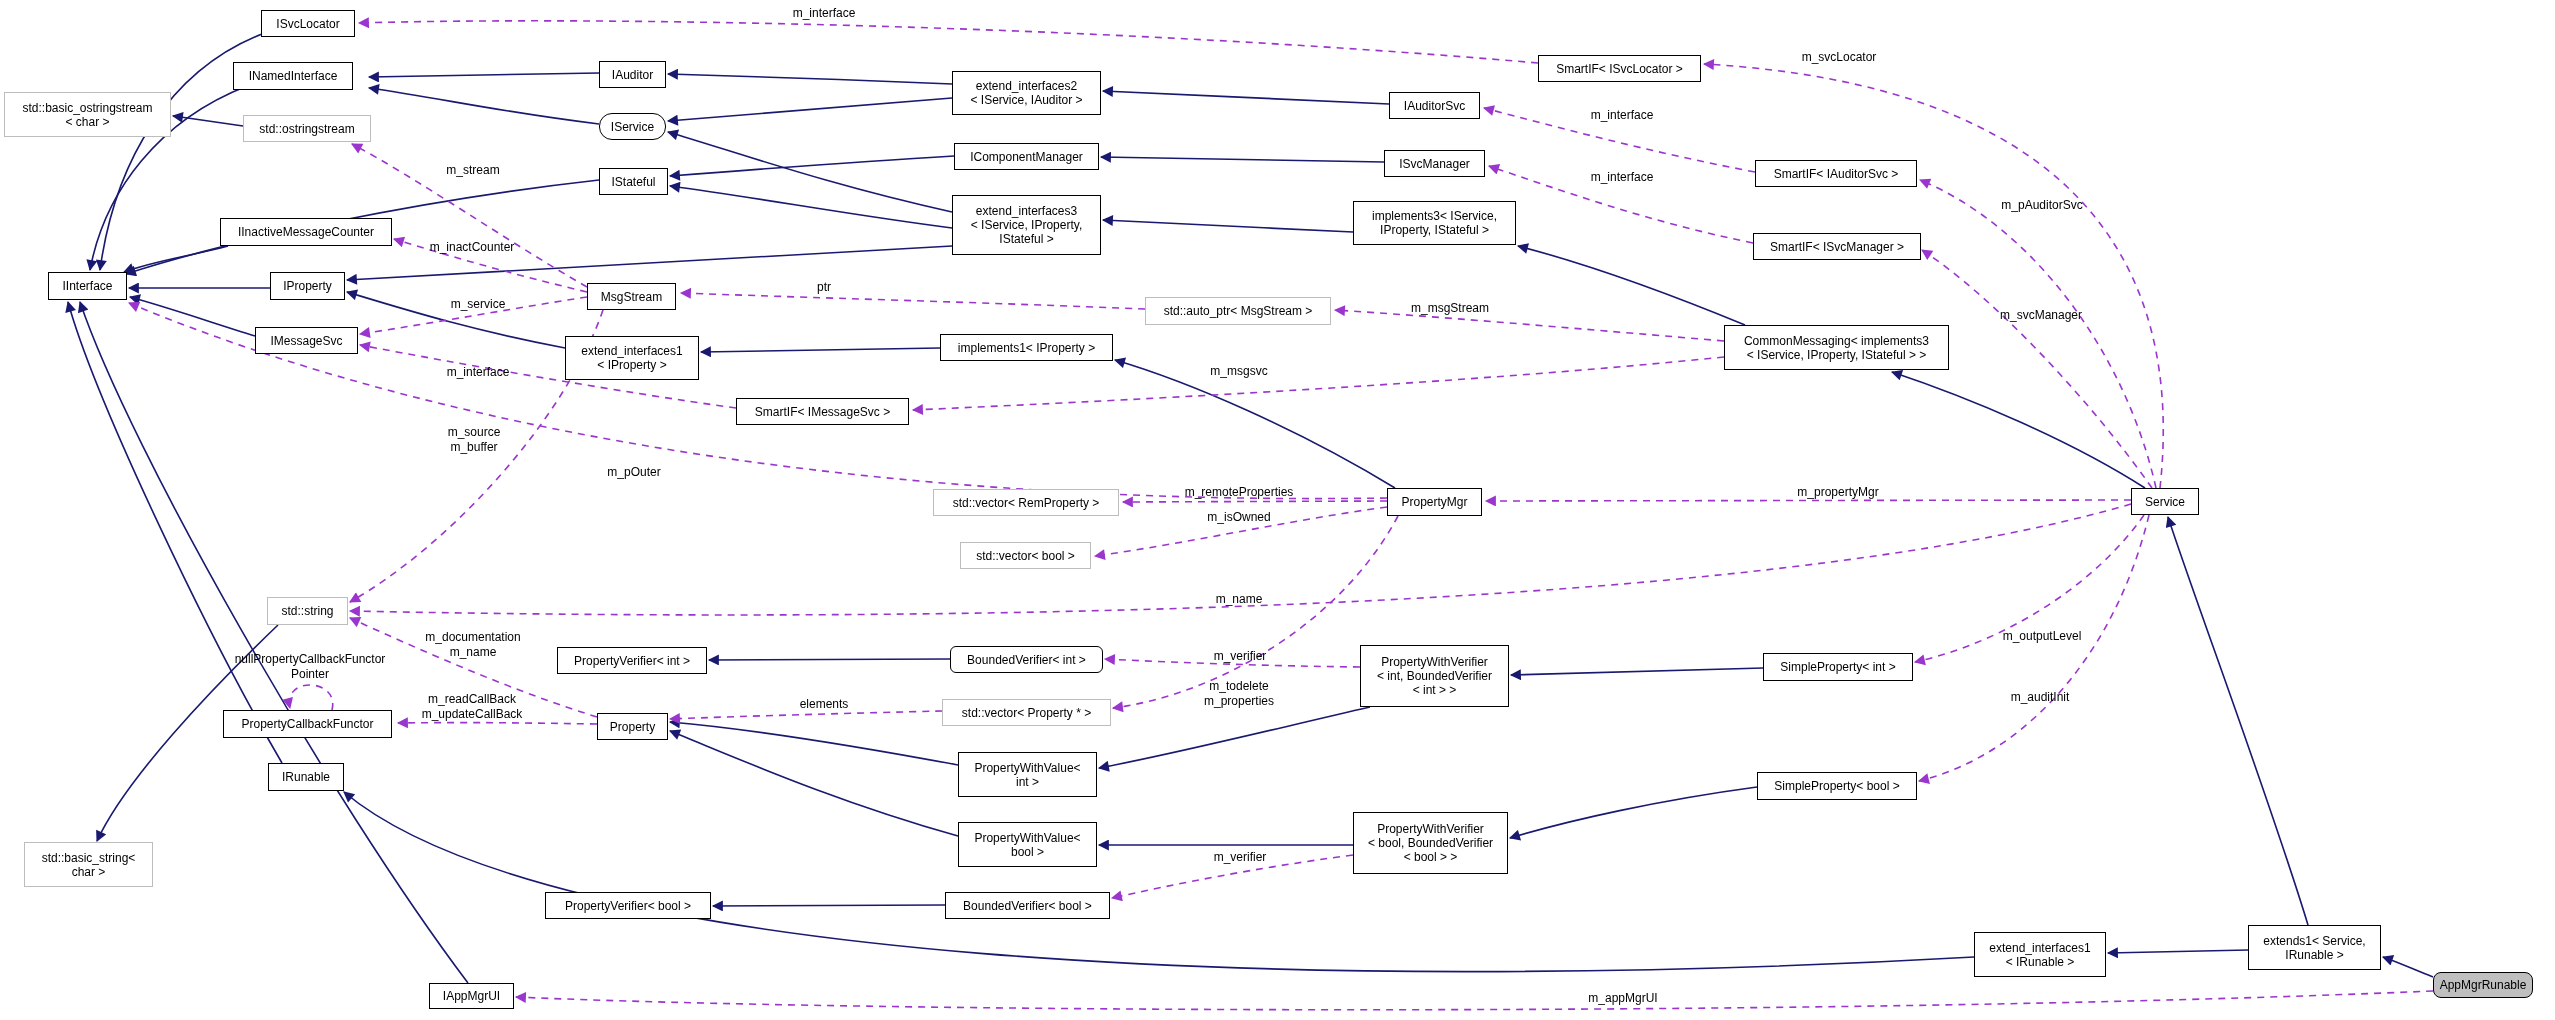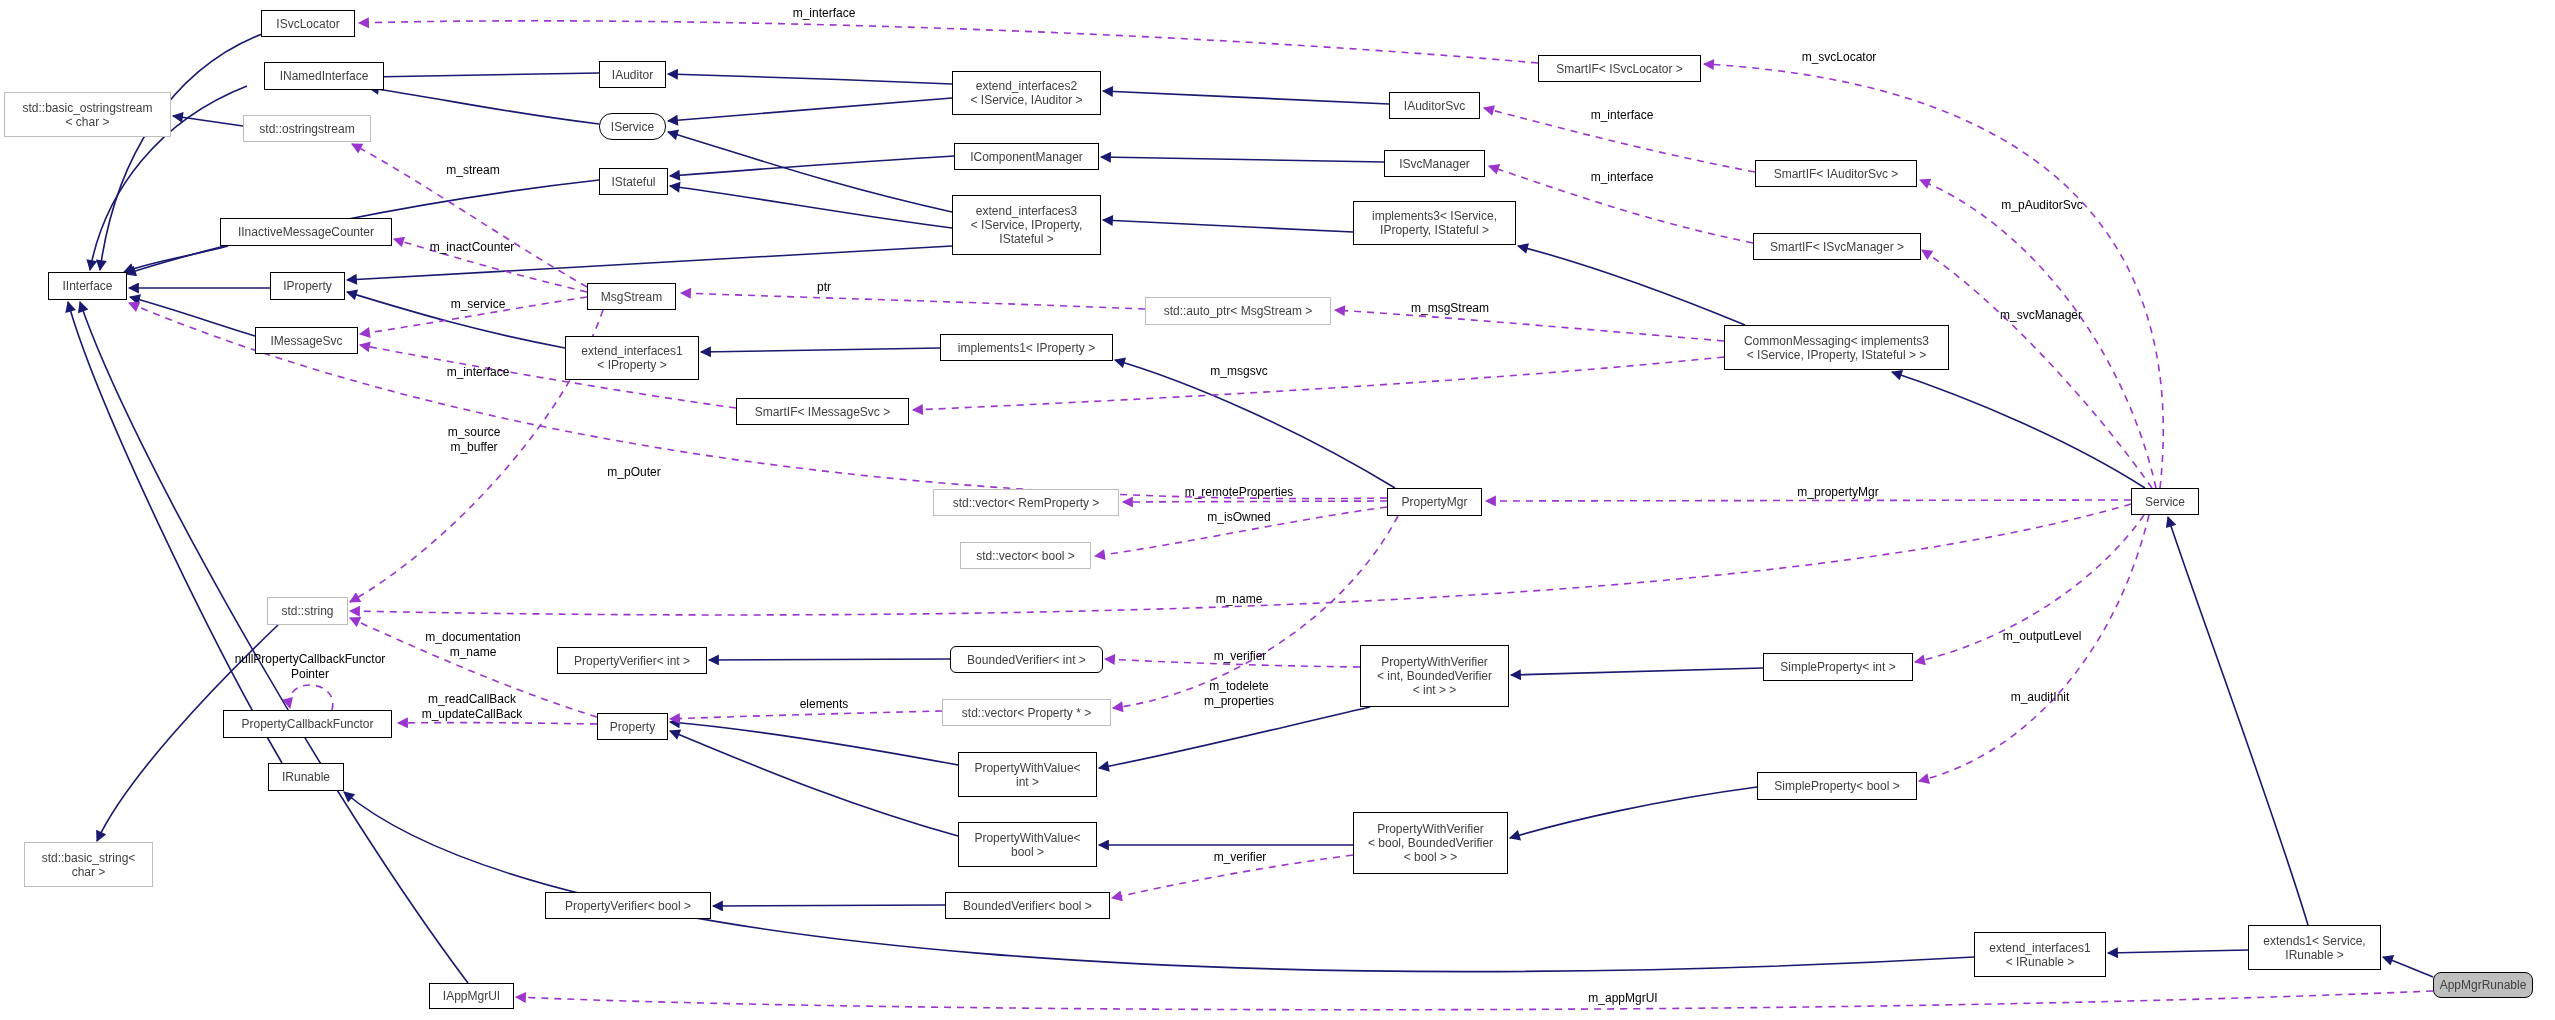--- a/index.html
+++ b/index.html
@@ -1,20 +1,20 @@
 <!DOCTYPE html>
 <html><head>
 <meta charset="utf-8">
 <style>
   html,body{margin:0;padding:0;background:#ffffff;}
   #canvas{position:relative;width:2555px;height:1020px;background:#fff;overflow:hidden;
           font-family:"Liberation Sans",sans-serif;}
   #edges{position:absolute;left:0;top:0;}
   .box{position:absolute;display:flex;align-items:center;justify-content:center;
-       text-align:center;font:12px/14px "Liberation Sans",sans-serif;color:#404040;
+       text-align:center;font:12px/14px "Liberation Sans",sans-serif;color:#000000;
        white-space:pre-line;background:#fff;border:1px solid #000;box-sizing:border-box;
        padding:0 2px;}
   .box.std{border-color:#bdbdbd;}
   .box.focus{background:#bfbfbf;border-radius:8px;}
   .elabel{position:absolute;transform:translate(-50%,-50%);
           font:12px/15px "Liberation Sans",sans-serif;color:#000;
           white-space:pre;text-align:center;}
 </style>
 </head>
 <body>
@@ -94,21 +94,21 @@
         <path d="M 1398,516 C 1340,625 1215,695 1113,708" fill="none" stroke="#9a35cd" stroke-width="1.6" stroke-dasharray="7,6" marker-end="url(#arr-usage)"></path>
         <path d="M 1360,667 C 1270,666 1185,663 1105,659" fill="none" stroke="#9a35cd" stroke-width="1.6" stroke-dasharray="7,6" marker-end="url(#arr-usage)"></path>
         <path d="M 1353,855 C 1255,868 1175,884 1112,898" fill="none" stroke="#9a35cd" stroke-width="1.6" stroke-dasharray="7,6" marker-end="url(#arr-usage)"></path>
         <path d="M 2144,515 C 2095,585 2005,642 1915,662" fill="none" stroke="#9a35cd" stroke-width="1.6" stroke-dasharray="7,6" marker-end="url(#arr-usage)"></path>
         <path d="M 2149,515 C 2115,655 2025,755 1919,781" fill="none" stroke="#9a35cd" stroke-width="1.6" stroke-dasharray="7,6" marker-end="url(#arr-usage)"></path>
         <path d="M 2433,991 C 1800,1018 850,1012 516,997" fill="none" stroke="#9a35cd" stroke-width="1.6" stroke-dasharray="7,6" marker-end="url(#arr-usage)"></path>
       </g>
   </svg>
   <div id="boxes">
       <div class="box class" style="left: 261px; top: 10px; width: 94px; height: 27px;">ISvcLocator</div>
-      <div class="box class" style="left: 264px; top: 62px; width: 120px; height: 28px;">INamedInterface</div>
+      <div class="box class" style="left: 233px; top: 62px; width: 120px; height: 28px;">INamedInterface</div>
       <div class="box std" style="left: 4px; top: 92px; width: 167px; height: 45px;">std::basic_ostringstream
 &lt; char &gt;</div>
       <div class="box std" style="left: 243px; top: 115px; width: 128px; height: 27px;">std::ostringstream</div>
       <div class="box class" style="left: 599px; top: 61px; width: 67px; height: 27px;">IAuditor</div>
       <div class="box class" style="left: 599px; top: 113px; width: 67px; height: 27px; border-radius: 13px;">IService</div>
       <div class="box class" style="left: 599px; top: 168px; width: 69px; height: 27px;">IStateful</div>
       <div class="box class" style="left: 952px; top: 71px; width: 149px; height: 44px;">extend_interfaces2
 &lt; IService, IAuditor &gt;</div>
       <div class="box class" style="left: 954px; top: 143px; width: 145px; height: 27px;">IComponentManager</div>
       <div class="box class" style="left: 952px; top: 195px; width: 149px; height: 60px;">extend_interfaces3

